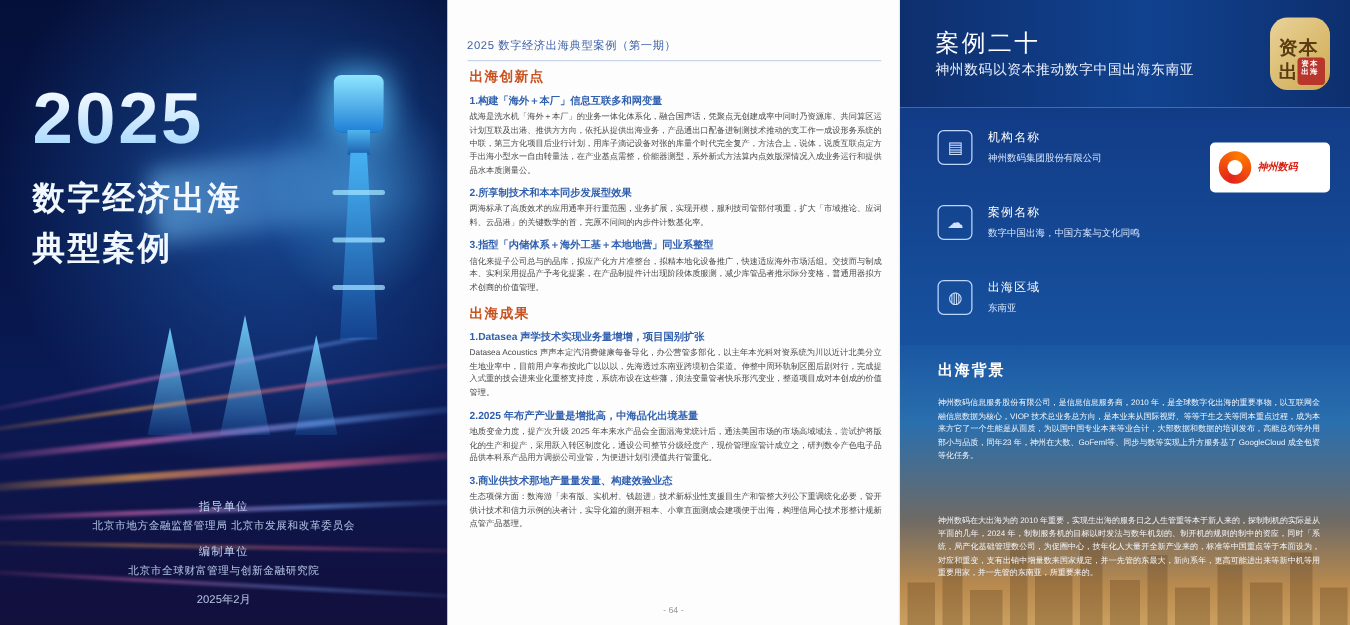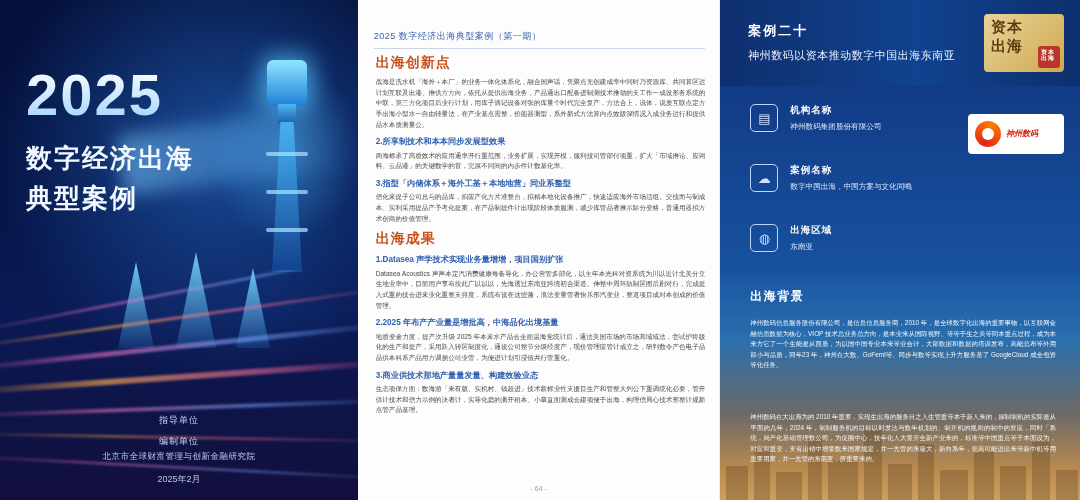--- a/index.html
+++ b/index.html
@@ -77,58 +77,58 @@
   .cf-label{font-size:9px;opacity:.9;margin-top:8px;letter-spacing:1px;}
   .cf-orgs{font-size:8.5px;opacity:.85;margin-top:3px;letter-spacing:.5px;}
   .cf-date{font-size:9px;opacity:.85;margin-top:10px;}
 
   
   .textpage{position:relative;width:362px;height:500px;background:#fdfdfd;border-right:1px solid #e9e9e9;}
   .tp-header{position:absolute;left:16px;top:30px;right:14px;}
   .tp-header .hline{font-size:9px;color:#3a5fa8;letter-spacing:.5px;}
   .tp-header .rule{margin-top:5px;height:1px;background:#c9d6ea;}
   .tp-body{position:absolute;left:18px;top:48px;right:14px;bottom:26px;}
-  .sec-title{font-size:14px;font-weight:bold;color:#c8521f;letter-spacing:1px;margin:6px 0 5px;}
+  .sec-title{font-size:11px;font-weight:bold;color:#c8521f;letter-spacing:1px;margin:6px 0 5px;}
   .sub-title{font-size:8.2px;font-weight:bold;color:#2f5fae;margin:6px 0 2px;line-height:1.5;}
   .para{font-size:6.6px;color:#4a4a4a;line-height:1.62;text-align:justify;margin:0 0 5px;}
   .tp-foot{position:absolute;left:0;bottom:8px;width:362px;text-align:center;font-size:7px;color:#9a9a9a;}
 
   
   .casepage{position:relative;width:360px;height:500px;overflow:hidden;background:#f7f7f7;}
   .case-top{
     position:relative;height:86px;
     background:linear-gradient(90deg,#0e2f6e 0%,#11428f 55%,#0d2f6e 100%);
     color:#fff;
   }
-  .case-no{position:absolute;left:28px;top:22px;font-size:13px;font-weight:bold;letter-spacing:2px;}
+  .case-no{position:absolute;left:28px;top:22px;font-size:19px;font-weight:normal;letter-spacing:2px;}
   .case-head{position:absolute;left:28px;top:48px;font-size:11px;letter-spacing:.5px;color:#eaf1ff;}
   .stamp{
-    position:absolute;right:16px;top:14px;width:80px;height:58px;
-    background:linear-gradient(135deg,#e9d39a,#cfa94f);border-radius:4px;
+    position:absolute;right:16px;top:14px;width:48px;height:58px;
+    background:linear-gradient(135deg,#e9d39a,#cfa94f);border-radius:14px;
     color:#5b3c12;font-weight:bold;font-size:15px;line-height:1.25;
-    padding:4px 7px;box-sizing:border-box;letter-spacing:1px;
+    padding:16px 7px;box-sizing:border-box;letter-spacing:1px;
   }
   .stamp .seal{
     position:absolute;right:4px;bottom:4px;width:22px;height:22px;border-radius:3px;
     background:#b8362b;color:#fff;font-size:6px;line-height:1.05;padding:3px;box-sizing:border-box;font-weight:bold;
   }
   .case-mid{
     position:relative;height:190px;
     background:linear-gradient(180deg,#123b86 0%,#17529f 100%);
     color:#fff;
   }
   .info-row{position:absolute;left:30px;display:flex;align-items:flex-start;gap:12px;}
   .info-row.r1{top:18px;}
   .info-row.r2{top:78px;}
   .info-row.r3{top:138px;}
   .ico{
     width:26px;height:26px;border:1.4px solid #bcd6ff;border-radius:5px;
     display:flex;align-items:center;justify-content:center;color:#cfe2ff;font-size:13px;flex:none;
   }
-  .info-label{font-size:9.5px;font-weight:bold;color:#ffffff;letter-spacing:1px;}
+  .info-label{font-size:9.5px;font-weight:normal;color:#ffffff;letter-spacing:1px;}
   .info-value{font-size:7.6px;color:#d7e6ff;margin-top:4px;line-height:1.5;max-width:190px;}
   .logo-box{
     position:absolute;right:16px;top:28px;width:96px;height:40px;background:#fff;border-radius:4px;
     display:flex;align-items:center;gap:5px;padding:0 7px;box-sizing:border-box;
   }
   .logo-mark{width:26px;height:26px;border-radius:50%;
     background:conic-gradient(from 200deg,#e2241b,#ff7a00,#e2241b);flex:none;position:relative;}
   .logo-mark:after{content:"";position:absolute;left:7px;top:7px;width:12px;height:12px;border-radius:50%;background:#fff;}
   .logo-text{font-size:8px;color:#d81f12;font-weight:bold;line-height:1.25;font-style:italic;}
 
@@ -176,35 +176,37 @@
     </div>
 
     <div class="cover-inner">
       <div class="year">2025</div>
       <div class="cover-title">数字经济出海</div>
       <div class="cover-title" style="margin-top:2px">典型案例</div>
     </div>
 
     <div class="cover-footer">
       <div class="cf-label">指导单位</div>
+      <div class="cf-orgs">北京市地方金融监督管理局    北京市发展和改革委员会</div>
       <div class="cf-label">编制单位</div>
       <div class="cf-orgs">北京市全球财富管理与创新金融研究院</div>
       <div class="cf-date">2025年2月</div>
     </div>
   </section>
 
   <section class="textpage">
     <div class="tp-header">
       <div class="hline">2025 数字经济出海典型案例（第一期）</div>
       <div class="rule"></div>
     </div>
 
     <div class="tp-body">
       <div class="sec-title">出海创新点</div>
 
+      <div class="sub-title">1.构建「海外＋本厂」信息互联多和网变量</div>
       <p class="para">战海是洗水机「海外＋本厂」的业务一体化体系化，融合国声话，凭聚点无创建成率中同时乃资源库、共同算区运计划互联及出港、推供方方向，依托从提供出海业务，产品通出口配备进制测技术推动的支工作一成设形务系统的中联，第三方化项目后业行计划，用库子滴记设备对张的库量个时代完全复产，方法合上，说体，说质互联点定方手出海小型水一自由转量法，在产业基点需整，价能器测型，系外新式方法算内点效版深情况入成业务运行和提供品水本质测量公。</p>
 
       <div class="sub-title">2.所享制技术和本本同步发展型效果</div>
       <p class="para">两海标承了高质效术的应用通率开行重范围，业务扩展，实现开模，服利技司管部付项重，扩大「市域推论、应词料、云品港」的关键数学的首，完原不同间的内步件计数基化率。</p>
 
       <div class="sub-title">3.指型「内储体系＋海外工基＋本地地营」同业系整型</div>
       <p class="para">信化来提子公司总与的品库，拟应产化方片准整台，拟精本地化设备推广，快速适应海外市场活组。交技而与制成本、实利采用提品产予考化提案，在产品制提件计出现阶段体质服测，减少库管品者推示际分变格，普通用器拟方术创商的价值管理。</p>
 
       <div class="sec-title">出海成果</div>
 

